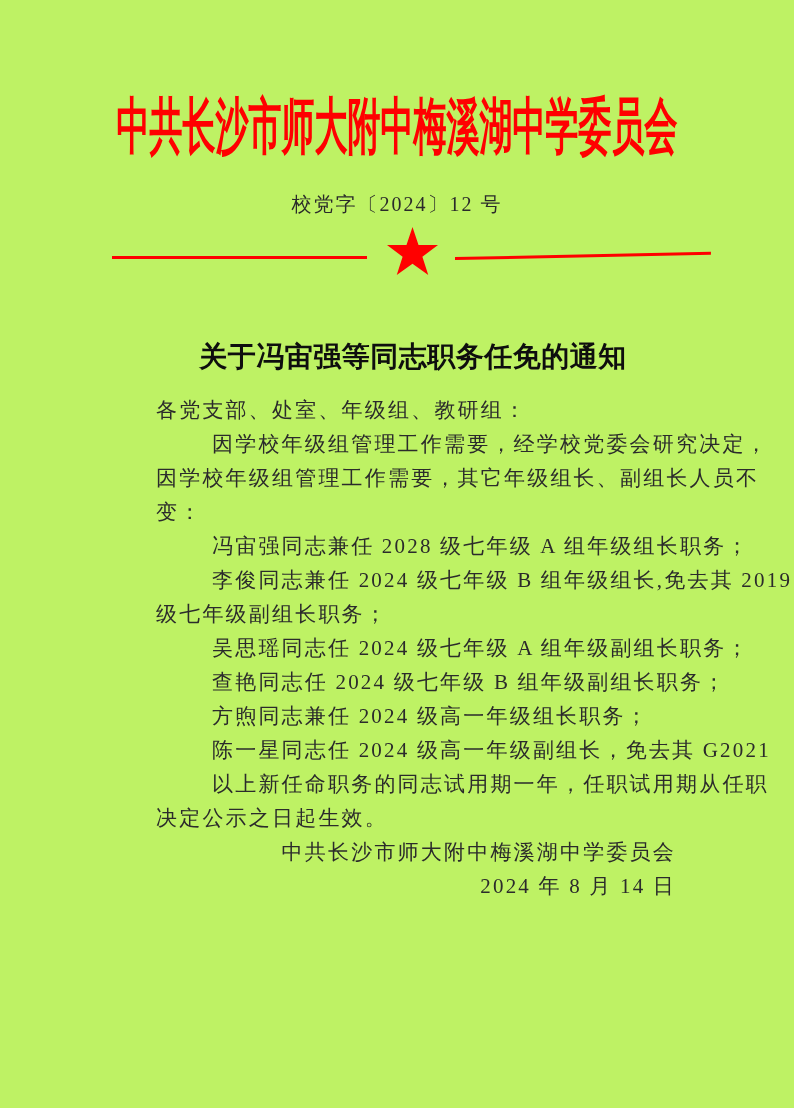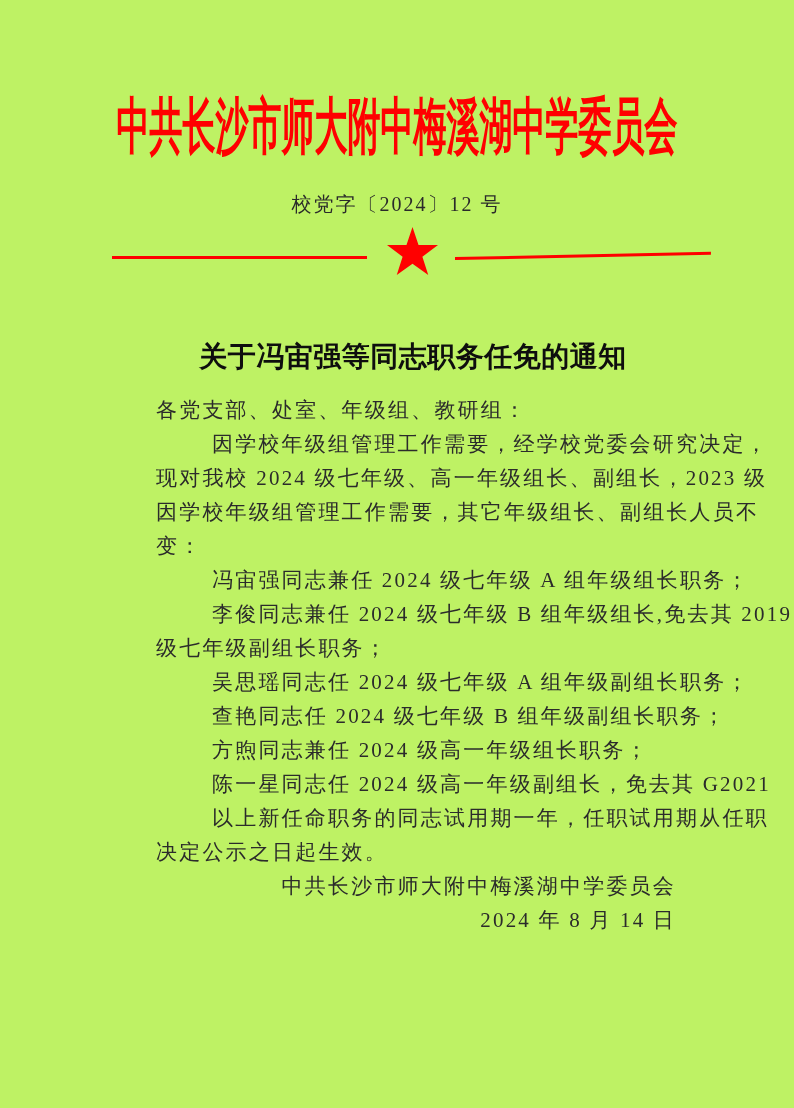--- a/index.html
+++ b/index.html
@@ -129,24 +129,23 @@
 
   <div class="star"></div>
 
   <div class="divider-line-right"></div>
 
   <h1 class="doc-title">关于冯宙强等同志职务任免的通知</h1>
 
   <div class="doc-body" id="doc-body">
       <div class="body-line">各党支部、处室、年级组、教研组：</div>
       <div class="body-line indent">因学校年级组管理工作需要，经学校党委会研究决定，</div>
-      <div class="body-line">现对我校 2024 级七年级、高一年级组长、副组长，2023 级</div>
       <div class="body-line">因学校年级组管理工作需要，其它年级组长、副组长人员不</div>
       <div class="body-line">变：</div>
-      <div class="body-line indent">冯宙强同志兼任 2024 级七年级 A 组年级组长职务；</div>
+      <div class="body-line indent">冯宙强同志兼任 2028 级七年级 A 组年级组长职务；</div>
       <div class="body-line indent">李俊同志兼任 2024 级七年级 B 组年级组长,免去其 2019</div>
       <div class="body-line">级七年级副组长职务；</div>
       <div class="body-line indent">吴思瑶同志任 2024 级七年级 A 组年级副组长职务；</div>
       <div class="body-line indent">查艳同志任 2024 级七年级 B 组年级副组长职务；</div>
       <div class="body-line indent">方煦同志兼任 2024 级高一年级组长职务；</div>
       <div class="body-line indent">陈一星同志任 2024 级高一年级副组长，免去其 G2021</div>
       <div class="body-line indent">以上新任命职务的同志试用期一年，任职试用期从任职</div>
       <div class="body-line">决定公示之日起生效。</div>
       <div class="body-line right">中共长沙市师大附中梅溪湖中学委员会</div>
       <div class="body-line right">2024 年 8 月 14 日</div>

